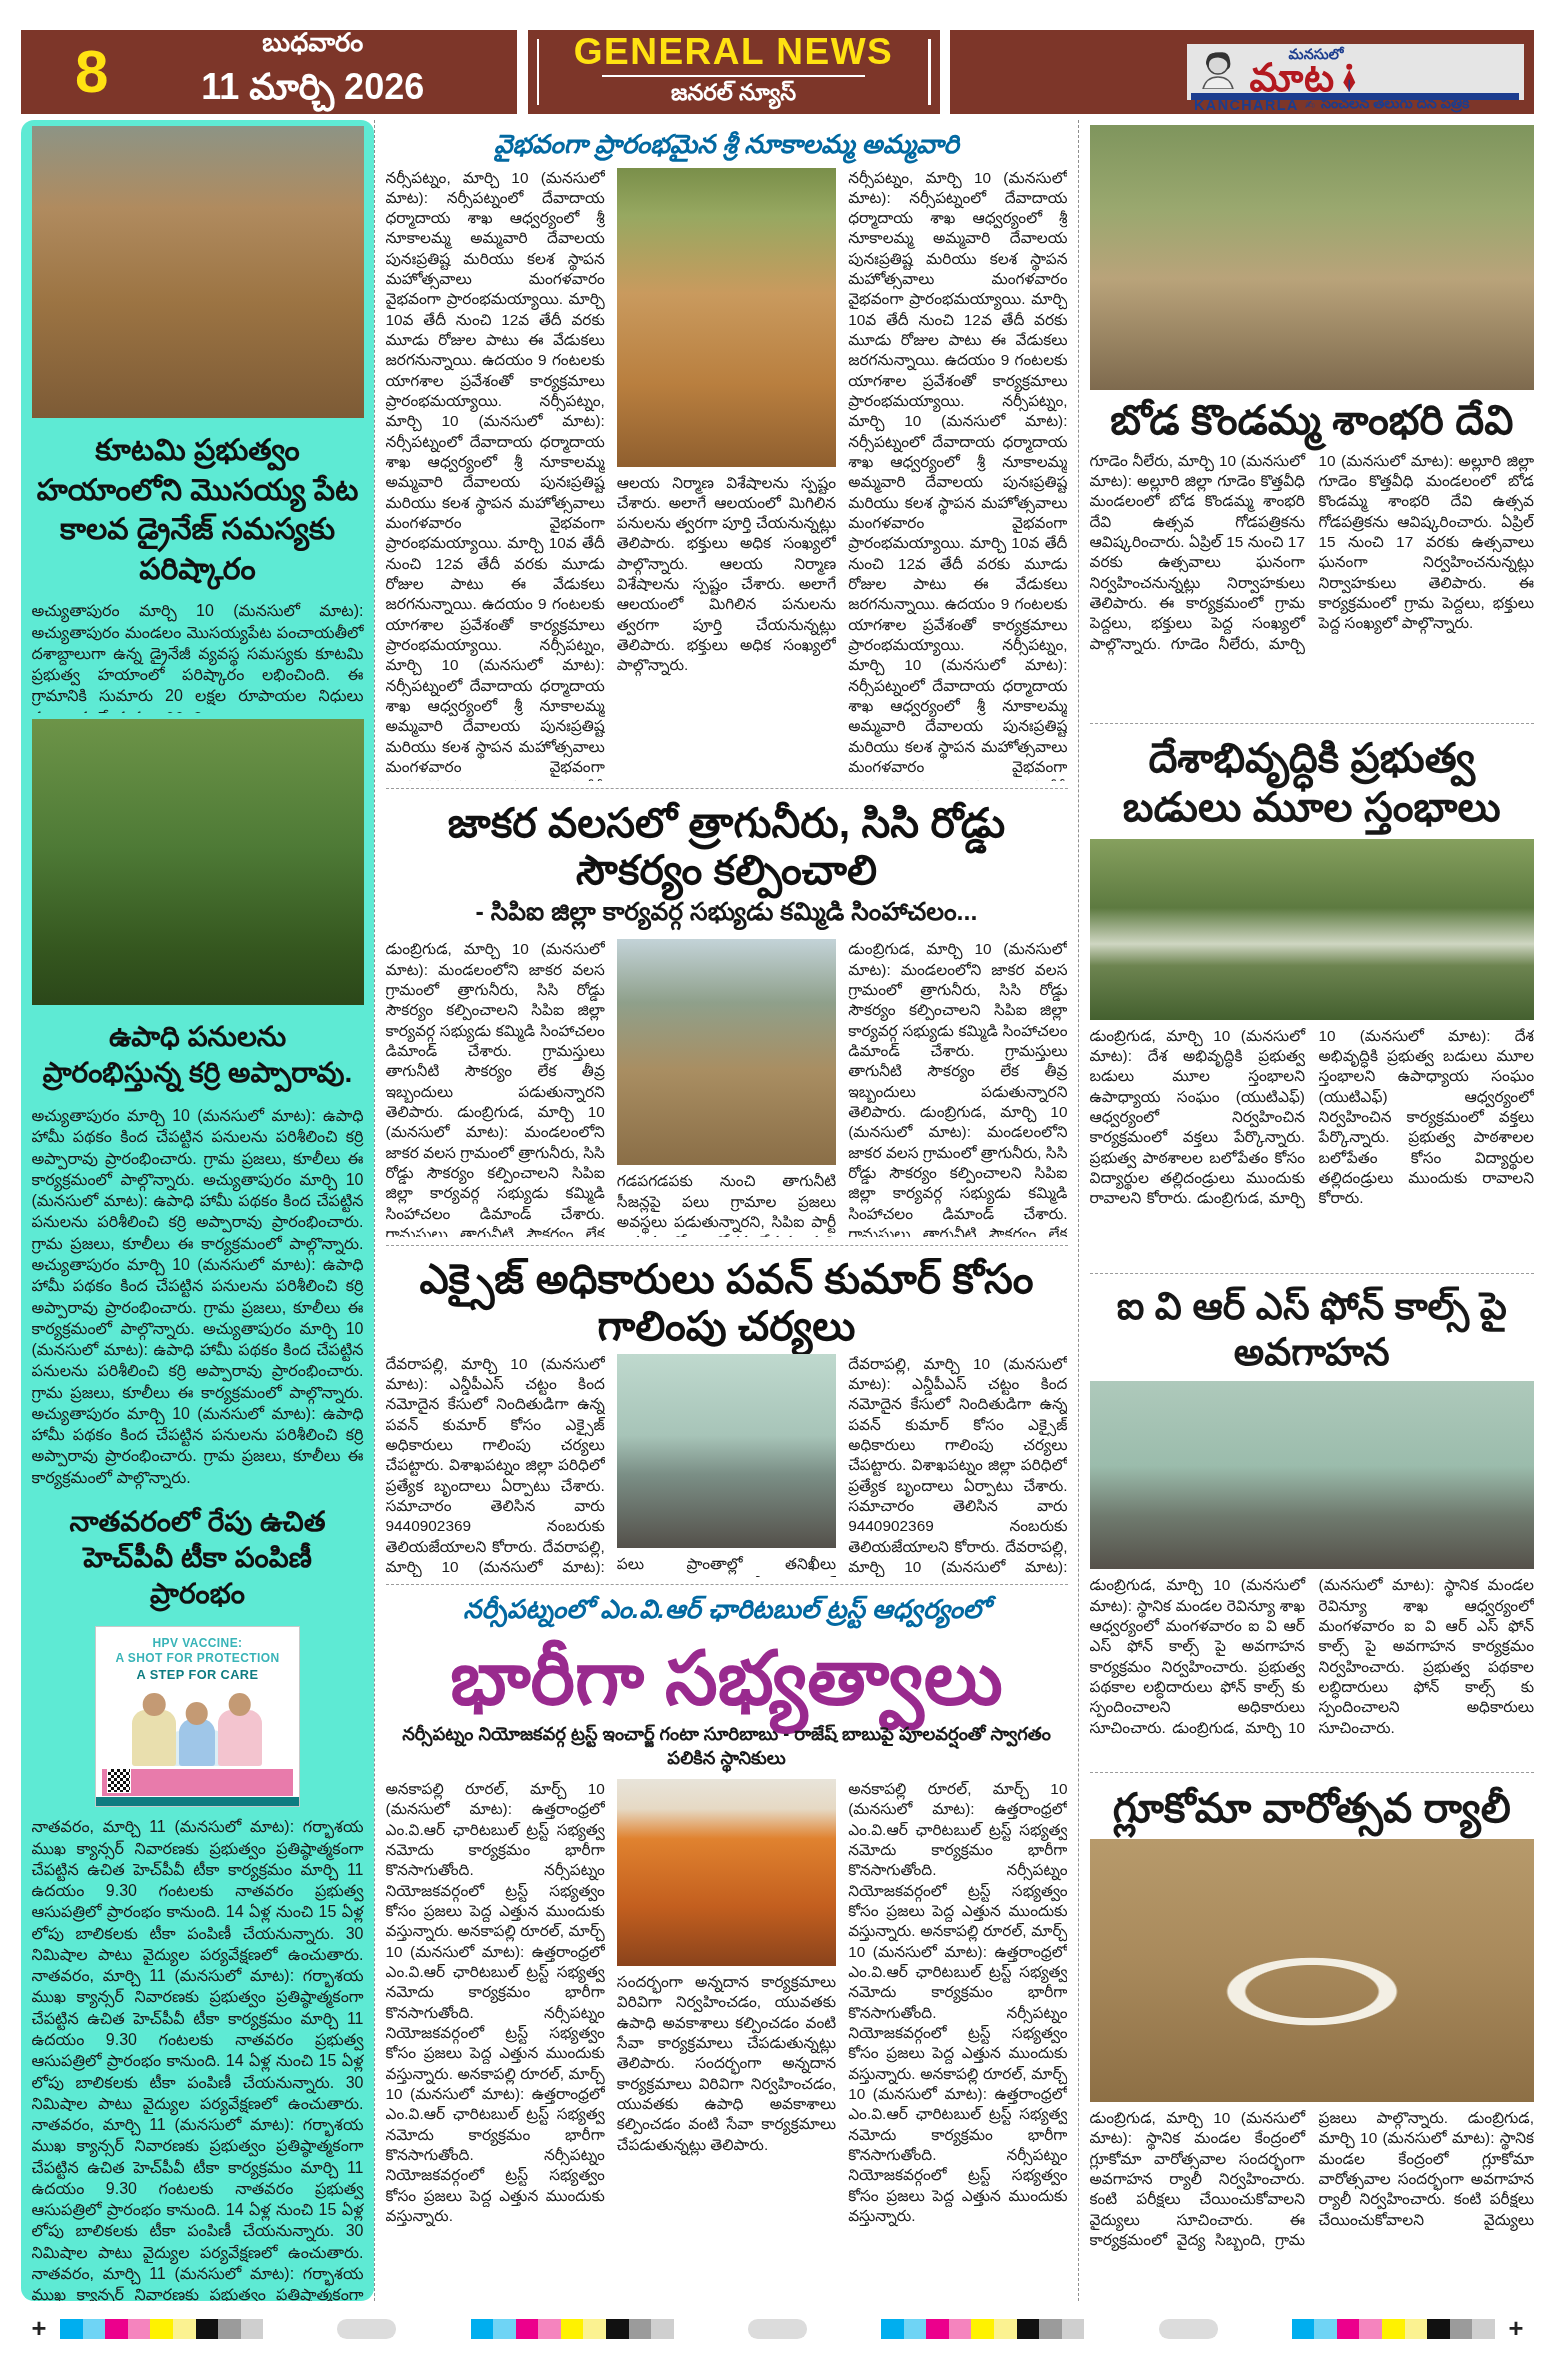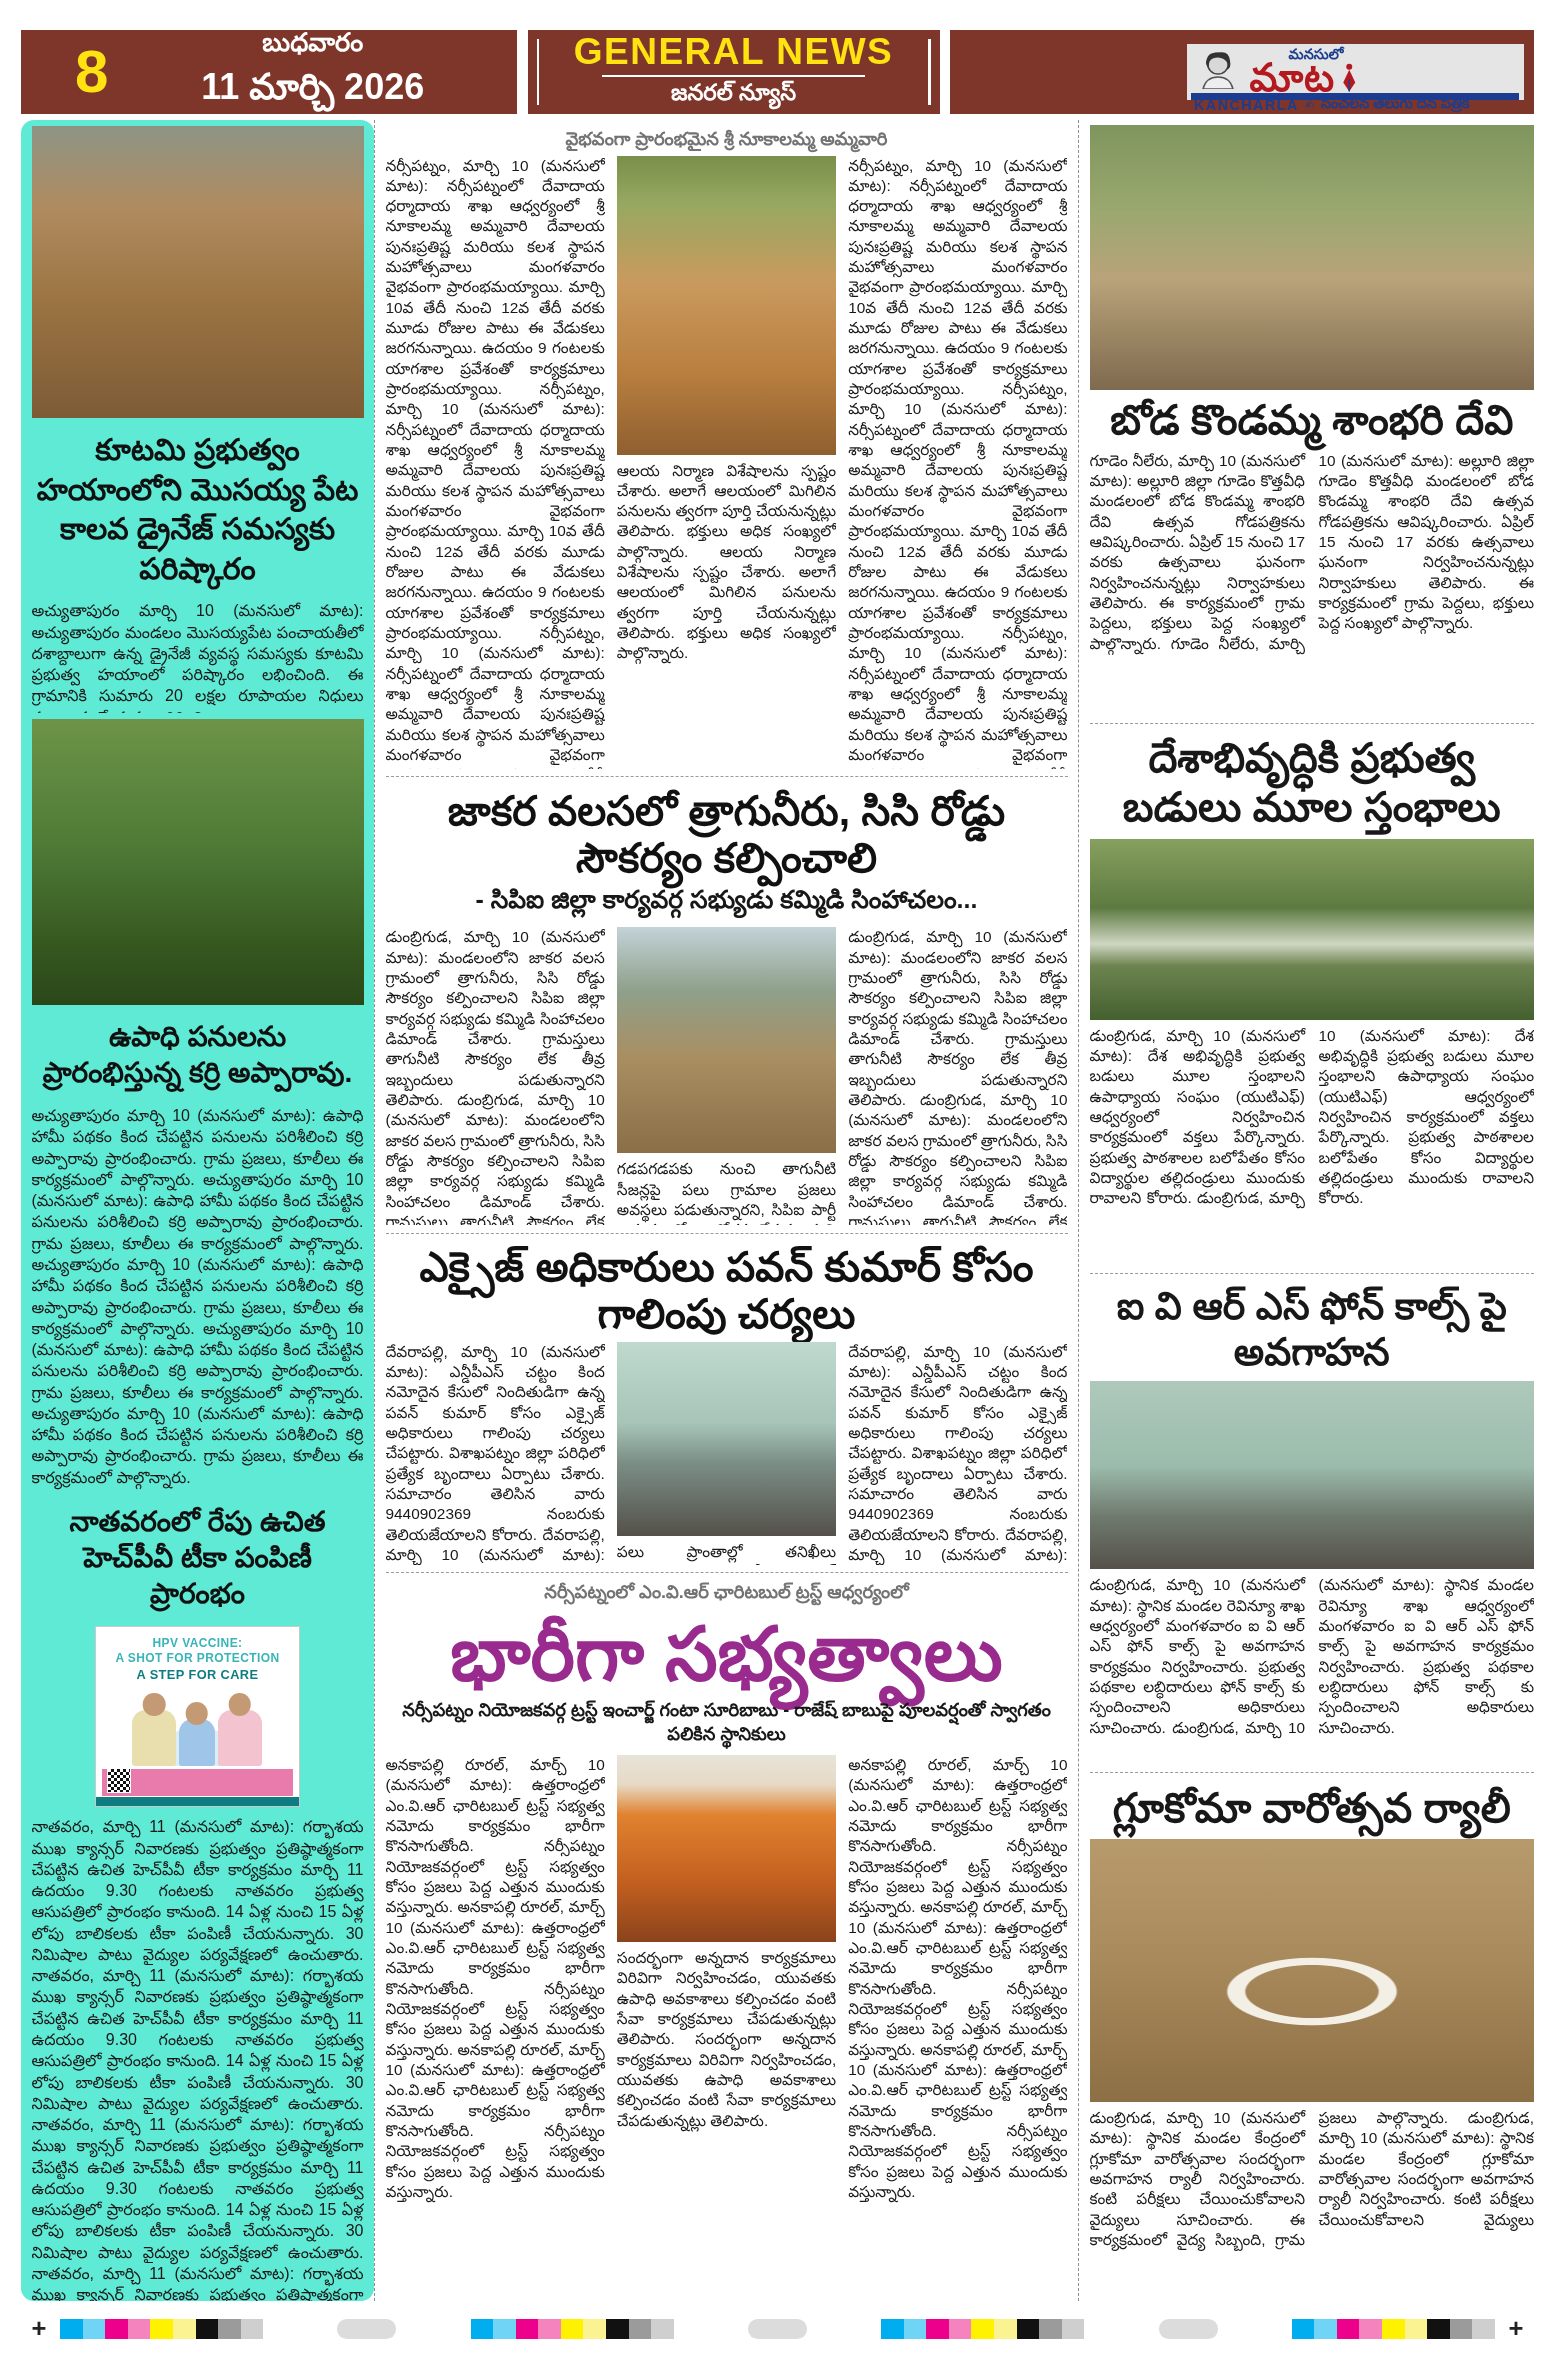--- a/index.html
+++ b/index.html
@@ -75,21 +75,21 @@
   .person::before{content:"";position:absolute;top:-16.5px;left:50%;transform:translateX(-50%);
                   width:22.6px;height:22.6px;border-radius:50%;background:#c49a74;}
   .poster-band{position:absolute;bottom:10.5px;left:6px;right:6px;height:27px;background:#e87bab;}
   .poster-qr{position:absolute;bottom:13.5px;left:10.5px;width:22.6px;height:22.6px;z-index:2;
              background:repeating-conic-gradient(#111 0 25%,#fff 0 50%);background-size:6px 6px;border:1.5px solid #fff;}
   .poster-footer{position:absolute;bottom:0;left:0;right:0;height:9.8px;background:#0e7c80;}
 
   
   .art{padding:6px 0 7.5px 0;border-bottom:1.5px dashed #9a9a9a;}
   .art:last-child{border-bottom:none;}
-  .kicker{font-weight:bold;font-size:18px;text-align:center;color:#737373;margin:3px 0 1.5px 0;}
+  .kicker{font-weight:bold;font-size:26px;text-align:center;color:#0369a1;margin:3px 0 1.5px 0;font-style:italic;}
   .headline-magenta{color:#d01873;font-size:44px;font-weight:bold;text-align:center;line-height:1.15;margin:4.5px 0 7.5px 0;}
   .headline-black{color:#111;font-size:41px;font-weight:bold;text-align:center;line-height:1.15;margin:4.5px 0 3px 0;}
   .headline-purple{color:#992a8e;font-size:75px;font-weight:bold;text-align:center;line-height:1.05;margin:7.5px 0 6px 0;}
   .subhead{font-weight:bold;font-size:25px;text-align:center;margin:1.5px 0 7.5px 0;}
   .byline{font-weight:bold;font-size:18px;text-align:center;line-height:1.3;margin:0 7.5px 9px 7.5px;}
   .cols{display:flex;gap:12px;font-size:15.4px;line-height:1.32;text-align:justify;overflow:hidden;}
   .c{flex:1;overflow:hidden;}
   .c .ph{margin-bottom:6px;}
   .cols-a1{height:613px;} .cols-a2{height:298px;} .cols-a3{height:223px;} .cols-a4{height:448px;}
 

